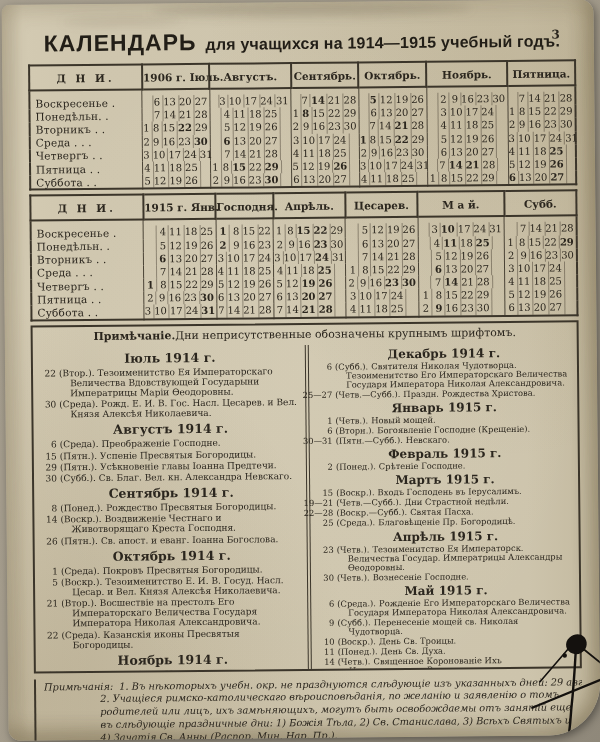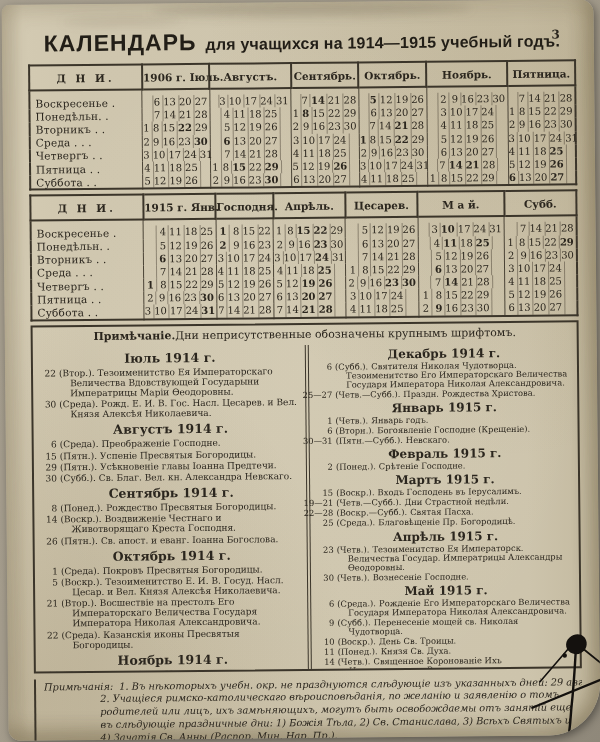--- a/index.html
+++ b/index.html
@@ -958,38 +958,38 @@
             <div class="item"><span class="d">21</span><span class="w">(Втор.).</span><span class="x">Восшествіе на престолъ Его Императорскаго Величества Государя Императора Николая Александровича.</span></div>
             <div class="item"><span class="d">22</span><span class="w">(Среда).</span><span class="x">Казанскія иконы Пресвятыя Богородицы.</span></div>
             <div class="msec">Ноябрь 1914 г.</div>
             <div class="item"><span class="d">14</span><span class="w">(Пятн.).</span><span class="x">Рожденіе Ея Императорскаго Величества Вдовствующей Государыни Императрицы Маріи Ѳеодоровны.</span></div>
           </div>
         <div class="hcol hcol1">
             <div class="msec">Декабрь 1914 г.</div>
             <div class="item"><span class="d">6</span><span class="w">(Субб.).</span><span class="x">Святителя Николая Чудотворца. Тезоименитство Его Императорскаго Величества Государя Императора Николая Александровича.</span></div>
             <div class="item"><span class="d">25—27</span><span class="w">(Четв.—Субб.).</span><span class="x">Праздн. Рождества Христова.</span></div>
             <div class="msec">Январь 1915 г.</div>
-            <div class="item"><span class="d">1</span><span class="w">(Четв.).</span><span class="x">Январь годъ.</span></div>
+            <div class="item"><span class="d">1</span><span class="w">(Четв.).</span><span class="x">Новый мощей.</span></div>
             <div class="item"><span class="d">6</span><span class="w">(Вторн.).</span><span class="x">Богоявленіе Господне (Крещеніе).</span></div>
             <div class="item"><span class="d">30—31</span><span class="w">(Пятн.—Субб.).</span><span class="x">Невскаго.</span></div>
             <div class="msec">Февраль 1915 г.</div>
             <div class="item"><span class="d">2</span><span class="w">(Понед.).</span><span class="x">Срѣтеніе Господне.</span></div>
             <div class="msec">Мартъ 1915 г.</div>
             <div class="item"><span class="d">15</span><span class="w">(Воскр.).</span><span class="x">Входъ Господень въ Іерусалимъ.</span></div>
             <div class="item"><span class="d">19—21</span><span class="w">(Четв.—Субб.).</span><span class="x">Дни Страстной недѣли.</span></div>
             <div class="item"><span class="d">22—28</span><span class="w">(Воскр.—Субб.).</span><span class="x">Святая Пасха.</span></div>
             <div class="item"><span class="d">25</span><span class="w">(Среда.).</span><span class="x">Благовѣщеніе Пр. Богородицѣ.</span></div>
             <div class="msec">Апрѣль 1915 г.</div>
             <div class="item"><span class="d">23</span><span class="w">(Четв.).</span><span class="x">Тезоименитство Ея Императорск. Величества Государ. Императрицы Александры Ѳеодоровны.</span></div>
             <div class="item"><span class="d">30</span><span class="w">(Четв.).</span><span class="x">Вознесеніе Господне.</span></div>
             <div class="msec">Май 1915 г.</div>
             <div class="item"><span class="d">6</span><span class="w">(Среда.).</span><span class="x">Рожденіе Его Императорскаго Величества Государя Императора Николая Александровича.</span></div>
             <div class="item"><span class="d">9</span><span class="w">(Субб.).</span><span class="x">Перенесеніе мощей св. Николая Чудотворца.</span></div>
             <div class="item"><span class="d">10</span><span class="w">(Воскр.).</span><span class="x">День Св. Троицы.</span></div>
-            <div class="item"><span class="d">11</span><span class="w">(Понед.).</span><span class="x">Князя Св. Духа.</span></div>
+            <div class="item"><span class="d">11</span><span class="w">(Понед.).</span><span class="x">День Св. Духа.</span></div>
             <div class="item"><span class="d">14</span><span class="w">(Четв.).</span><span class="x">Священное Коронованіе Ихъ Императорскихъ Величествъ.</span></div>
           </div>
       </div>
     </div>
 
     <div class="footnotes">
       <div class="fn-line1">
         <span class="fn-label">Примѣчанія:</span><span>1. Въ нѣкоторыхъ учебн. окр. не празднуются слѣдующіе изъ указанныхъ дней: 29 авг., 26 сент., 22 окт.</span>
       </div>
       <div class="fn-item2">

